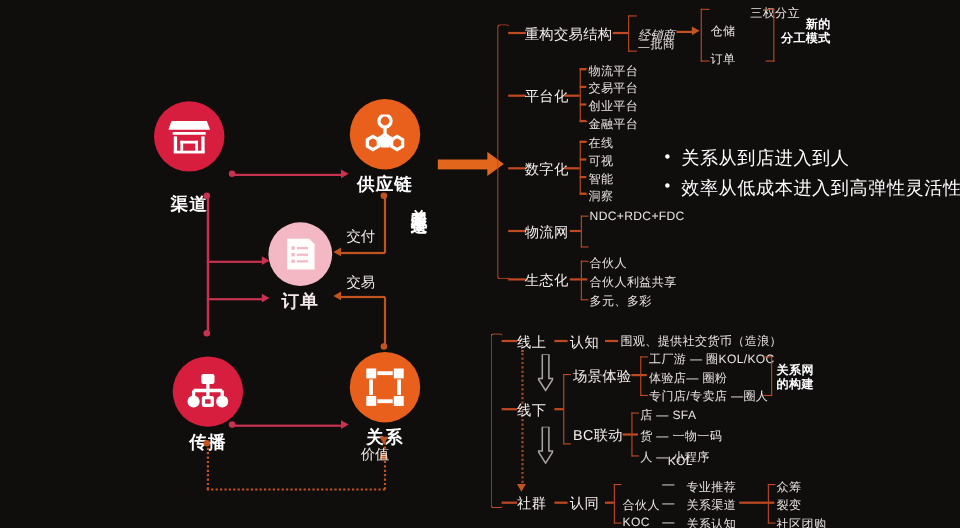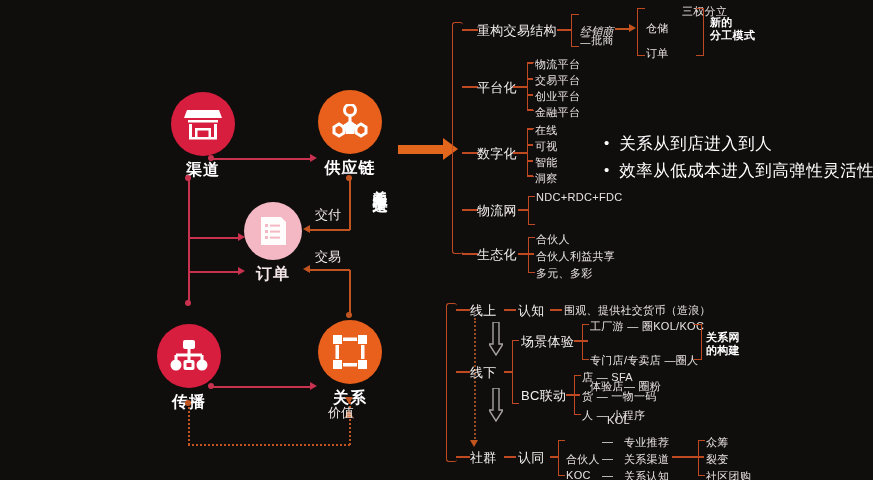--- a/index.html
+++ b/index.html
@@ -61,21 +61,21 @@
   #media-cap{left:228px;top:400px;font-size:14px;font-weight:bold;line-height:19px;color:#fff;text-align:center;}
 
   .edge-label{position:absolute;font-size:13px;color:#efe9e6;white-space:nowrap;}
 </style>
 </head>
 <body>
 
 <div id="stage">
 
 
-  <div class="node" style="left:171px;top:92px;">
+  <div class="node" style="left:140px;top:92px;gap:16px;">
     <div class="circle" style="width:64px;height:64px;background:#d81e3f;">
       <svg width="38" height="34" viewBox="0 0 38 34">
         <path d="M3 3 h32 l3 8 H0 Z" fill="#fff"></path>
         <rect x="4" y="13" width="30" height="2.5" fill="#fff"></rect>
         <rect x="5" y="17" width="3" height="15" fill="#fff"></rect>
         <rect x="30" y="17" width="3" height="15" fill="#fff"></rect>
         <rect x="11" y="21" width="16" height="2.5" fill="#fff"></rect>
         <rect x="11" y="21" width="2.5" height="11" fill="#fff"></rect>
         <rect x="24.5" y="21" width="2.5" height="11" fill="#fff"></rect>
         <rect x="5" y="30" width="28" height="2.5" fill="#fff"></rect>
@@ -203,21 +203,21 @@
   <div class="t abs" style="left:580px;top:33px;">二批商</div>
 
   <div class="ln or abs" style="left:615px;top:28px;width:16px;height:2px;"></div>
   <div class="arrowhead ah-r-or abs" style="left:629px;top:24px;"></div>
 
   <div class="brk-l abs" style="left:637px;top:8px;width:7px;height:46px;"></div>
   <div class="t abs" style="left:682px;top:4px;">三权分立</div>
   <div class="t abs" style="left:646px;top:21px;">仓储</div>
   <div class="t abs" style="left:646px;top:46px;">订单</div>
   <div class="brk abs" style="left:696px;top:8px;width:7px;height:46px;"></div>
-  <div class="t bold abs" style="left:710px;top:16px;line-height:13px;text-align:left;">
+  <div class="t bold abs" style="left:710px;top:16px;line-height:13px;text-align:right;">
     <span>新的</span><br>
     <span>分工模式</span>
   </div>
 
   <div class="tree-line h abs" style="left:462px;top:86px;width:16px;"></div>
   <div class="t l1 abs" style="left:477px;top:79px;">平台化</div>
   <div class="tree-line h abs" style="left:513px;top:86px;width:14px;"></div>
   <div class="brk-l abs" style="left:527px;top:62px;width:6px;height:47px;"></div>
   <div class="t abs" style="left:535px;top:57px;">物流平台</div>
   <div class="t abs" style="left:535px;top:73px;">交易平台</div>
@@ -291,21 +291,21 @@
 
   <div class="tree-line h abs" style="left:456px;top:371px;width:14px;"></div>
   <div class="t l1 abs" style="left:470px;top:364px;">线下</div>
   <div class="tree-line h abs" style="left:504px;top:371px;width:8px;"></div>
   <div class="brk-l abs" style="left:512px;top:340px;width:6px;height:62px;"></div>
 
   <div class="t l1 abs" style="left:521px;top:333px;">场景体验</div>
   <div class="tree-line h abs" style="left:574px;top:340px;width:8px;"></div>
   <div class="brk-l abs" style="left:582px;top:324px;width:6px;height:34px;"></div>
   <div class="t abs" style="left:590px;top:319px;">工厂游 — 圈KOL/KOC</div>
-  <div class="t abs" style="left:590px;top:336px;margin-top:43px;">体验店— 圈粉</div>
+  <div class="t abs" style="left:590px;top:336px;">体验店— 圈粉</div>
   <div class="t abs" style="left:590px;top:353px;">专门店/专卖店 —圈人</div>
   <div class="tree-line h abs" style="left:582px;top:340px;width:6px;"></div>
 
   <div class="brk abs" style="left:694px;top:324px;width:7px;height:34px;"></div>
   <div class="t bold abs" style="left:706px;top:331px;line-height:13px;">
     <span>关系网</span><br>
     <span>的构建</span>
   </div>
 
   <div class="t l1 abs" style="left:521px;top:387px;">BC联动</div>

